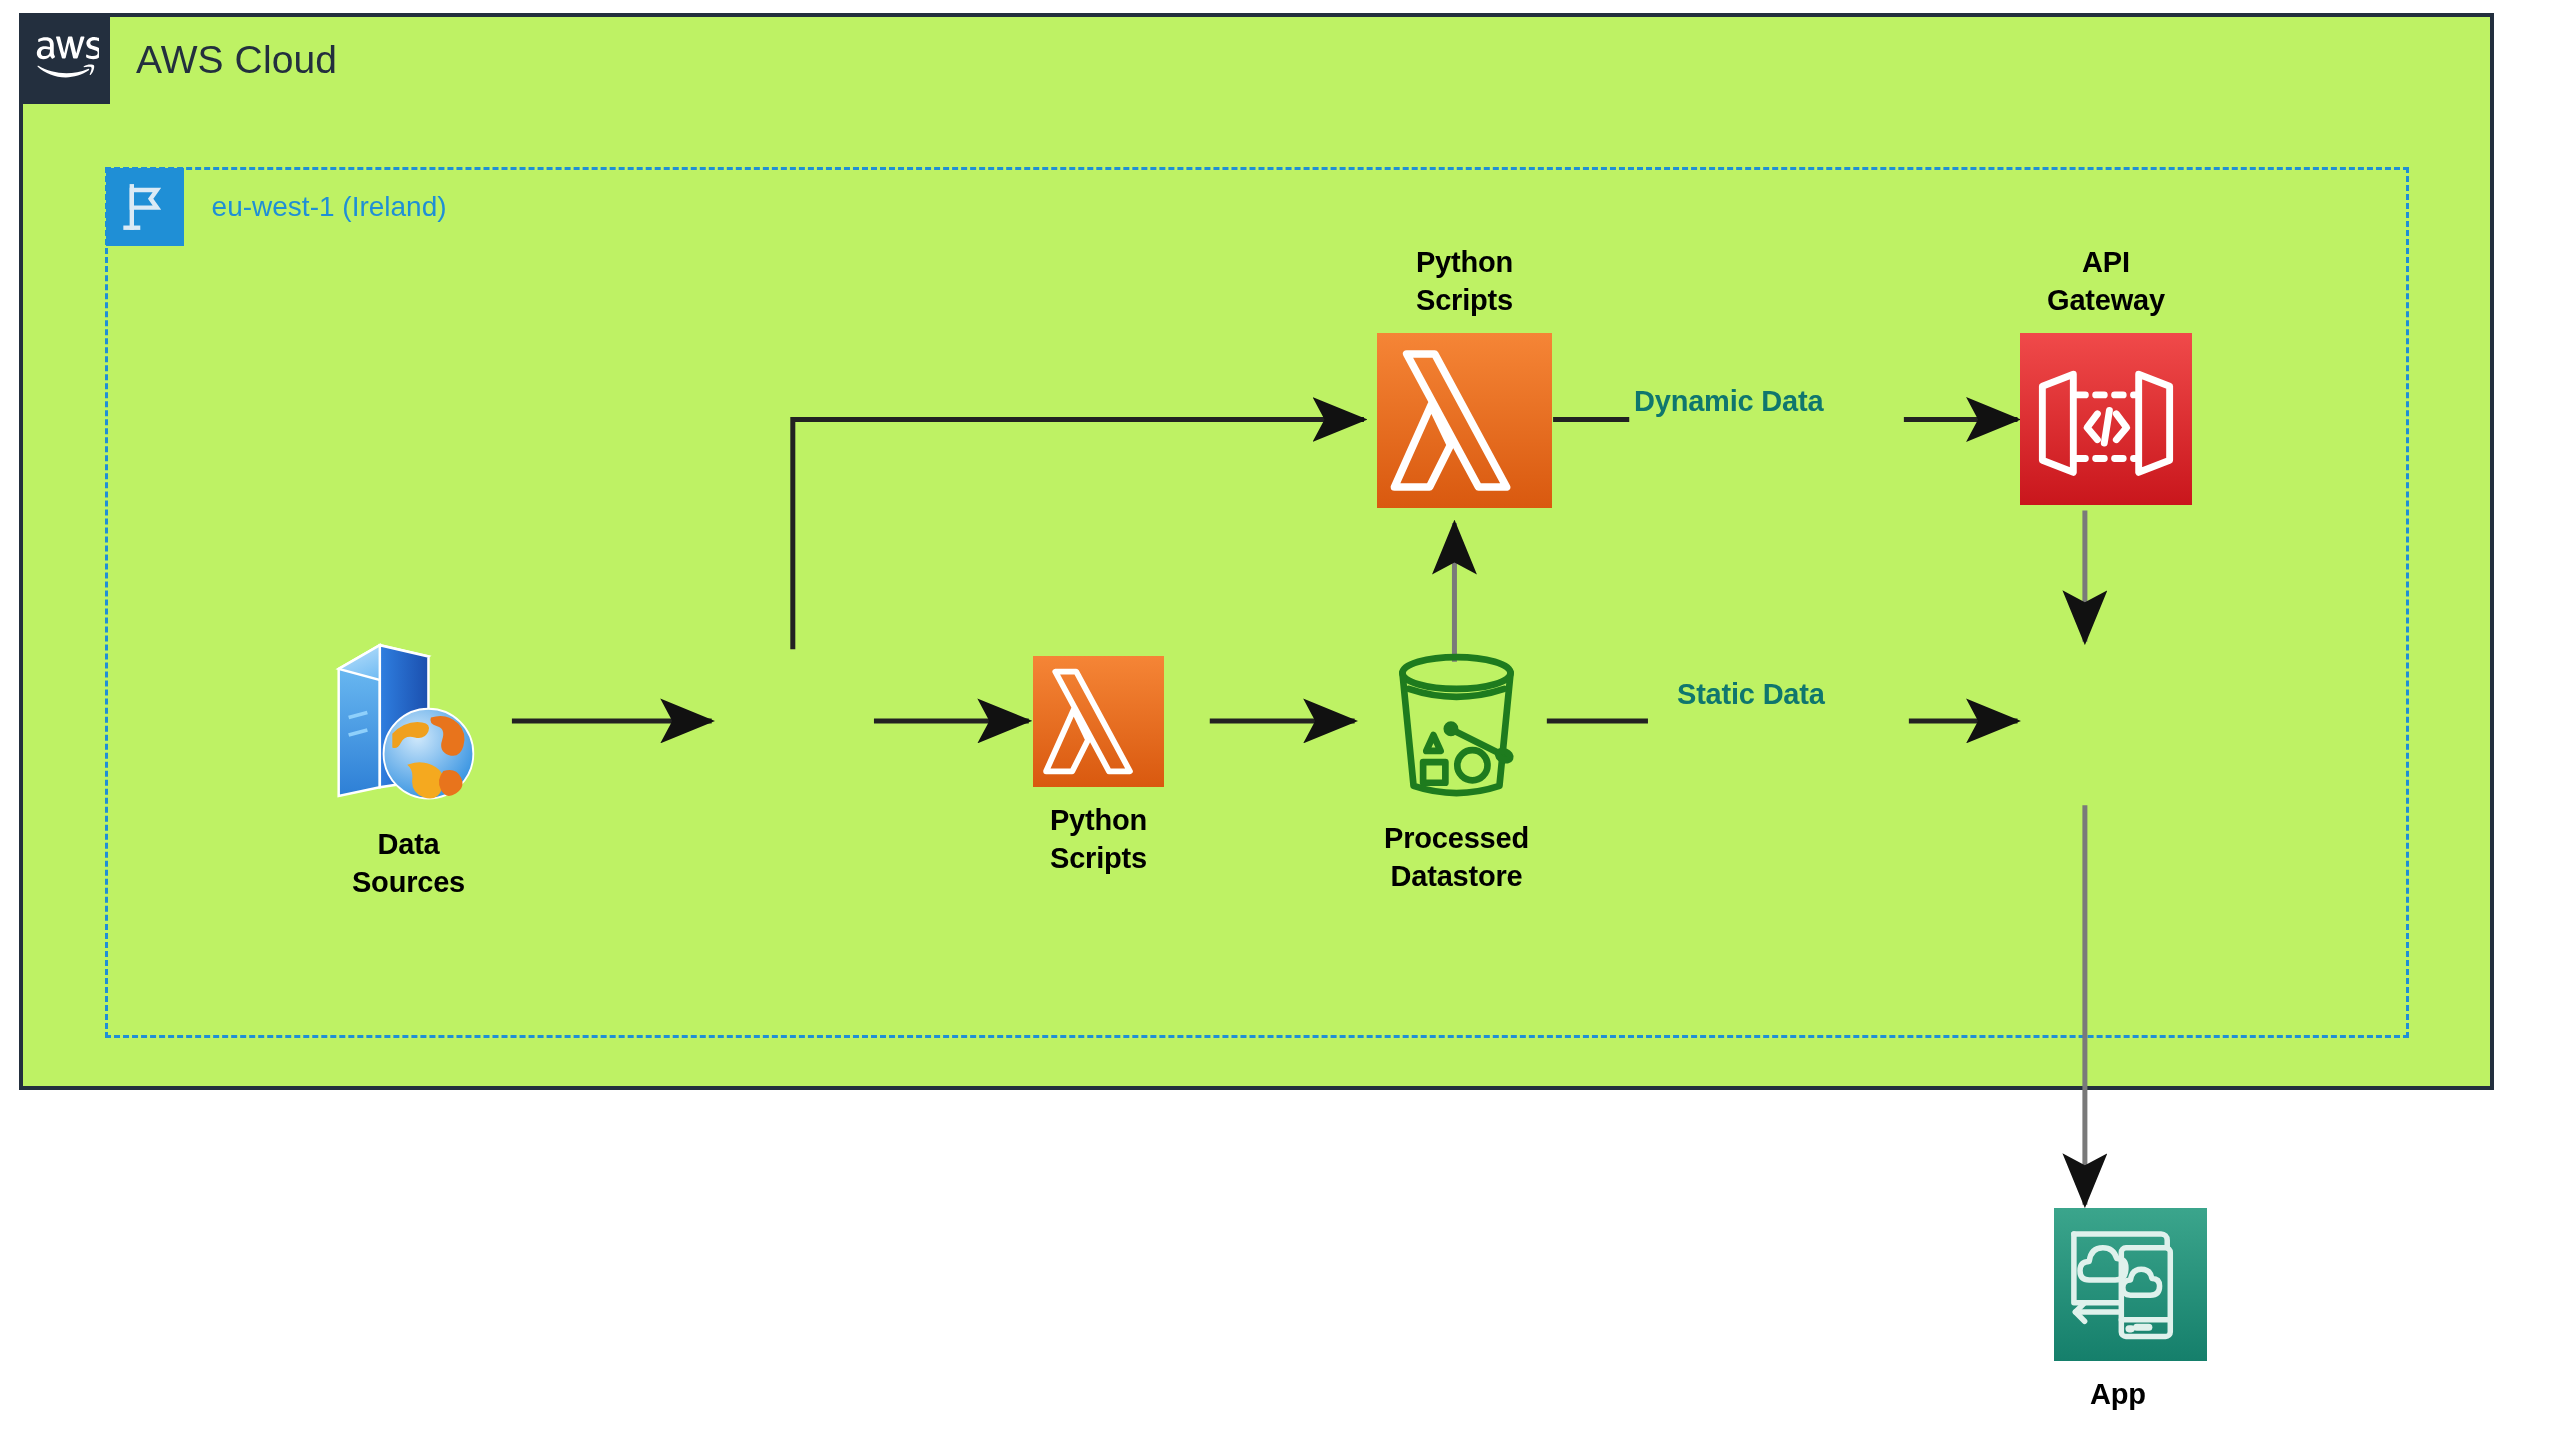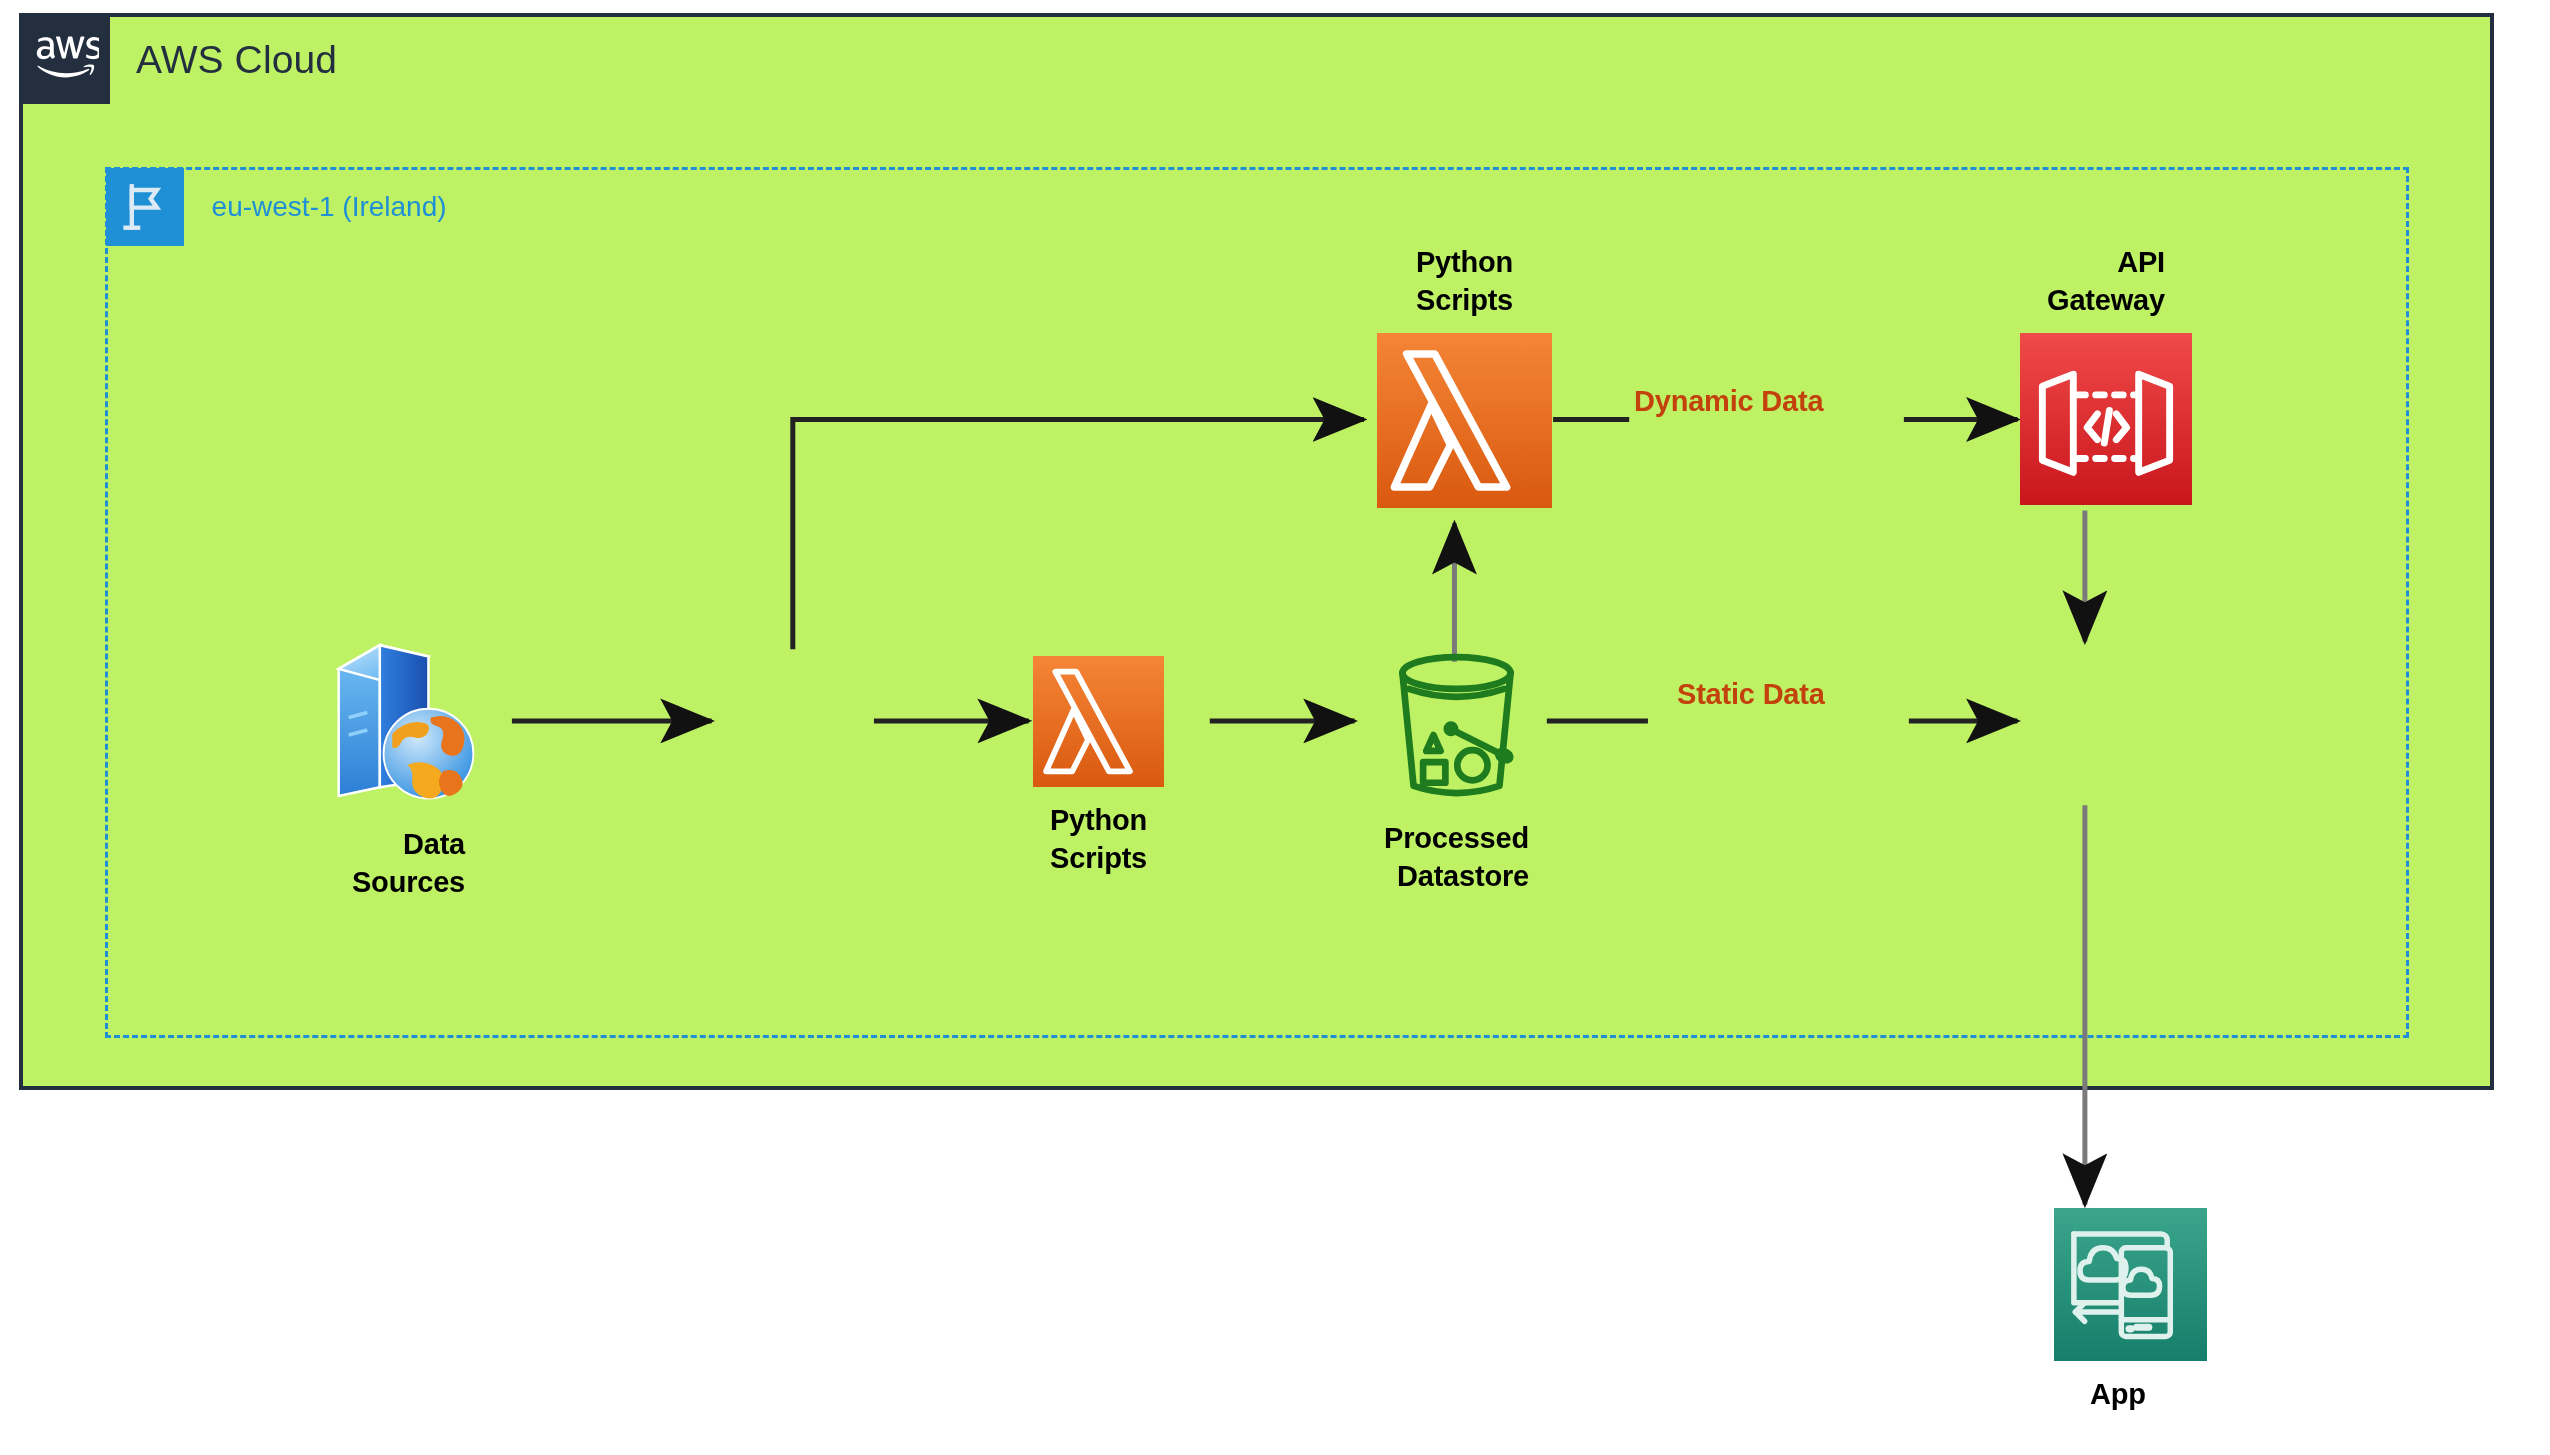--- a/index.html
+++ b/index.html
@@ -97,21 +97,21 @@
 
   
   .node {
     position: absolute;
   }
   .node-label {
     position: absolute;
     font-size: 29px;
     font-weight: bold;
     color: #000000;
-    text-align: right;
+    text-align: center;
     line-height: 1.32;
     white-space: pre-line;
     letter-spacing: -0.2px;
   }
   .label-below {
     left: 50%;
     transform: translateX(-50%);
     top: 100%;
     margin-top: 13.7px;
   }
@@ -146,21 +146,21 @@
   }
   .tile-app {
     background: linear-gradient(180deg, #3BA58C 0%, #157F6B 100%);
   }
 
   
   .edge-label {
     position: absolute;
     font-size: 29px;
     font-weight: bold;
-    color: #c2410c;
+    color: #0f766e;
     white-space: nowrap;
     letter-spacing: -0.2px;
   }
 
   svg.edges {
     position: absolute;
     left: 0; top: 0;
     width: 2550px;
     height: 1455px;
     pointer-events: none;

